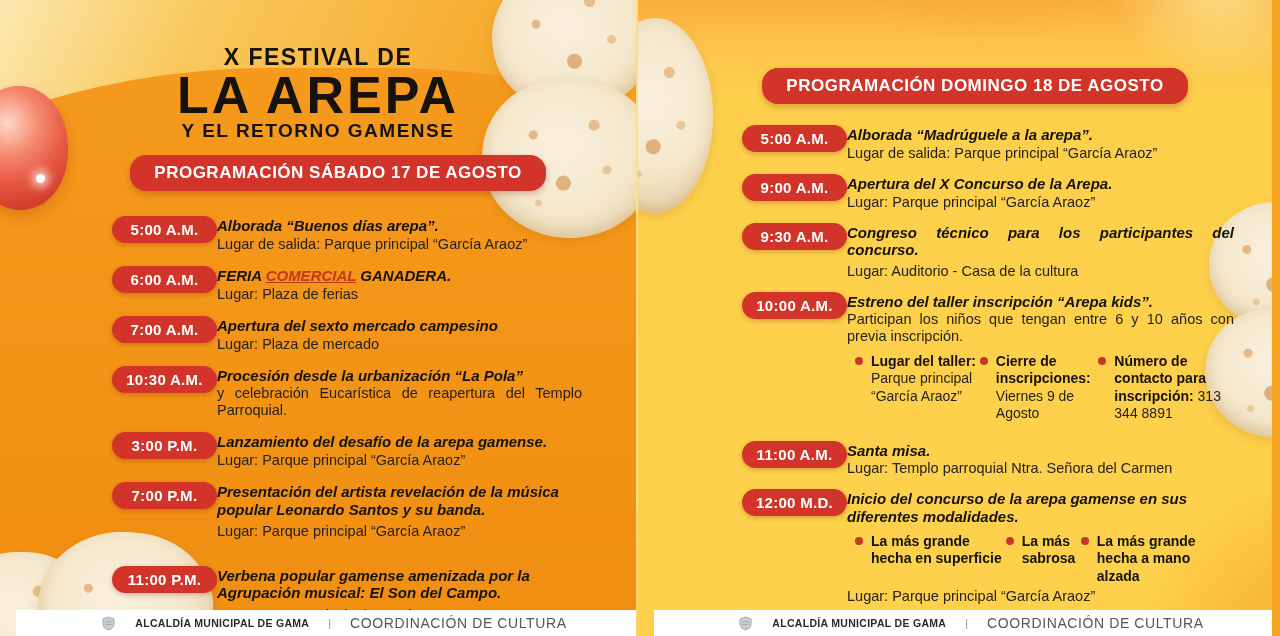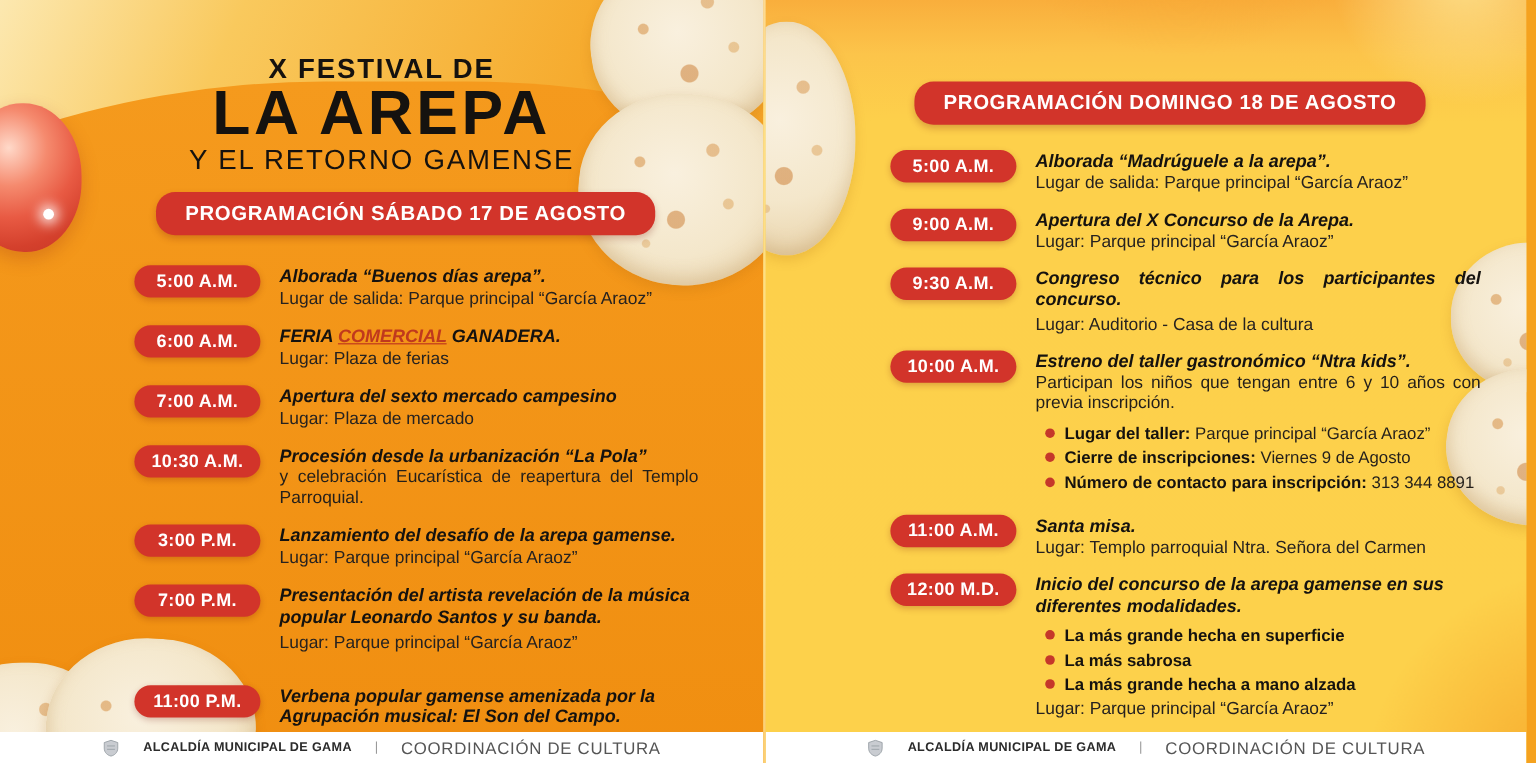--- a/index.html
+++ b/index.html
@@ -48,60 +48,60 @@
   }
   .sparkle { position:absolute; z-index:2; width:9px; height:9px; border-radius:50%;
     background:#fff; box-shadow:0 0 10px 4px rgba(255,255,255,.75); }
   .mini-balloon { position:absolute; z-index:2; width:15px; height:17px; border-radius:50%;
     background:radial-gradient(circle at 35% 30%, #ff9d85, #d93a28 70%); }
 
   
   .logo-block { text-align:center; padding-top:44px; color:#15120f; }
   .logo-l1 { font-size:23px; font-weight:900; letter-spacing:1.5px; }
   .logo-l2 { font-size:52px; font-weight:900; letter-spacing:3px; line-height:.95; }
-  .logo-l3 { font-size:23px; font-weight:400; letter-spacing:1.5px; }
+  .logo-l3 { font-size:19px; font-weight:700; letter-spacing:1.5px; }
 
   .badge-wrap { text-align:center; margin-top:13px;padding-left:40px; }
   .header-badge {
     display:inline-block; background:#d2342a; color:#fff;
     font-size:17px; font-weight:800; letter-spacing:.5px;
     padding:8px 24px; border-radius:16px;
     box-shadow:0 3px 6px rgba(120,20,10,.25);
   }
 
   .schedule { display:flex; flex-direction:column; }
   .panel-left .schedule  { margin:25px 0 0 112px; gap:13px; width:470px; }
   .panel-right .schedule { margin:21px 0 0 104px; gap:12px; width:492px; }
-  .row { display:flex; gap:16px; align-items:flex-start; }
+  .row { display:flex; align-items:flex-start; }
   .time-pill {
     flex:0 0 auto; min-width:105px; text-align:center;
     background:#d2342a; color:#fff; font-size:15px; font-weight:800;
     padding:5px 10px; border-radius:17px; letter-spacing:.3px;
     box-shadow:0 2px 5px rgba(120,20,10,.25);
   }
   .etext { flex:1; padding-top:1px; }
   .etitle { font-size:15px; font-weight:800; color:#15120f; line-height:1.18;font-style:italic; }
   .edesc  { font-size:14.5px; font-weight:500; color:#231f1b; line-height:1.2; }
   .eloc   { font-size:14.5px; font-weight:500; color:#262220; line-height:1.25; }
   .justify { text-align:justify; }
   .hl { color:#c0391d; text-decoration:underline; }
 
-  .blist { list-style:none; margin:7px 0 2px 8px; display:flex; flex-direction:column; gap:3px; }
+  .blist { list-style:none; margin:7px 0 2px 8px; display:flex; flex-direction:row; gap:3px; }
   .bitem { display:flex; align-items:flex-start; gap:8px; font-size:14px; line-height:1.25; }
   .bdot { flex:0 0 auto; width:8px; height:8px; border-radius:50%; background:#c5372a; margin-top:4px; }
   .blabel { font-weight:800; color:#15120f; }
   .bval { font-weight:500; color:#231f1b; }
 
   
   .tagline { text-align:center; margin-top:17px; font-size:15px; font-weight:900;
     letter-spacing:.4px; color:#15120f; }
 
   
   .footer {
-    position:absolute; left:0; bottom:0; width:100%; height:26px; z-index:4;
+    position:absolute; left:16px; bottom:0; width:100%; height:26px; z-index:4;
     background:#ffffff; display:flex; align-items:center; justify-content:center; gap:19px;
   }
   .crest { width:15px; height:15px; flex:0 0 auto; }
   .f-org { font-size:10.5px; font-weight:800; color:#2b2b2b; letter-spacing:.3px; }
   .f-div { font-size:11px; color:#9a9a9a; font-weight:400; }
   .f-dept { font-size:14px; font-weight:500; color:#555; letter-spacing:.6px; }
 </style>
 </head>
 <body>
 
@@ -231,21 +231,21 @@
           <div class="time-pill">9:30 A.M.</div>
           <div class="etext">
             <div class="etitle justify">Congreso técnico para los participantes del concurso.</div>
             <div class="eloc" style="margin-top:3px;">Lugar: Auditorio - Casa de la cultura</div>
           </div>
         </div>
 
         <div class="row">
           <div class="time-pill">10:00 A.M.</div>
           <div class="etext">
-            <div class="etitle">Estreno del taller gastronómico “Ntra kids”.</div>
+            <div class="etitle">Estreno del taller inscripción “Arepa kids”.</div>
             <div class="edesc justify">Participan los niños que tengan entre 6 y 10 años con previa inscripción.</div>
             <ul class="blist">
               <li class="bitem">
                 <span class="bdot"></span>
                 <span><span class="blabel">Lugar del taller:</span><span class="bval"> Parque principal “García Araoz”</span></span>
               </li>
               <li class="bitem">
                 <span class="bdot"></span>
                 <span><span class="blabel">Cierre de inscripciones:</span><span class="bval"> Viernes 9 de Agosto</span></span>
               </li>

